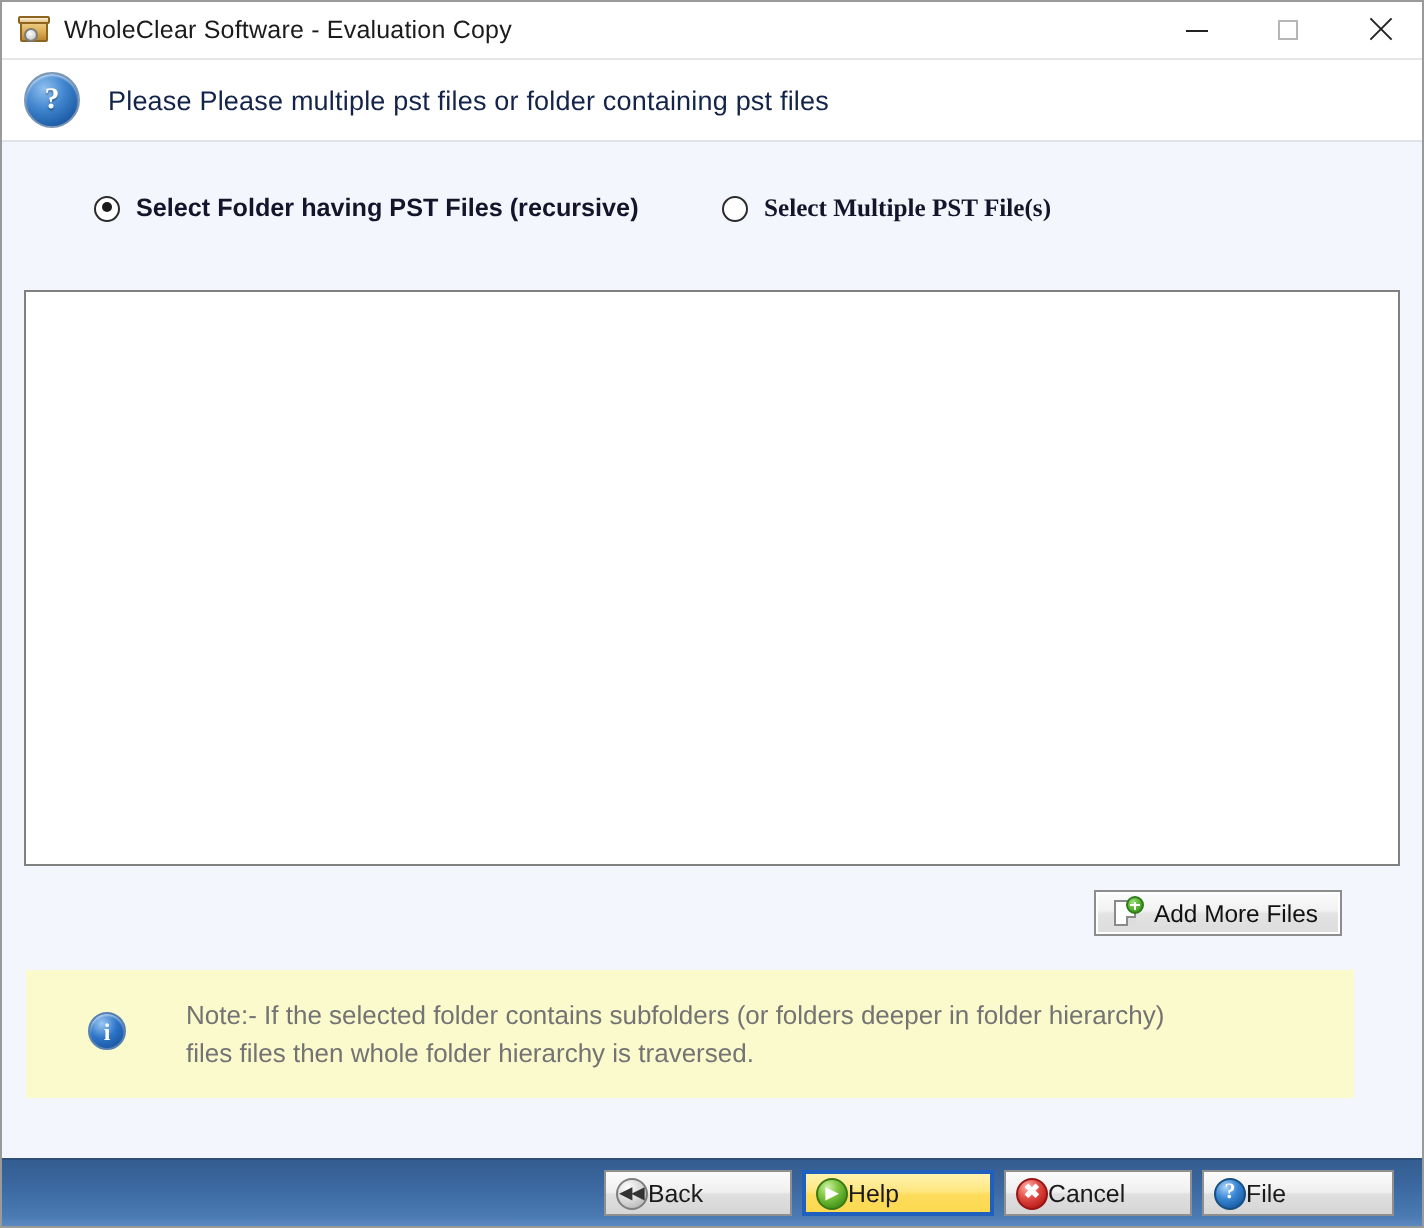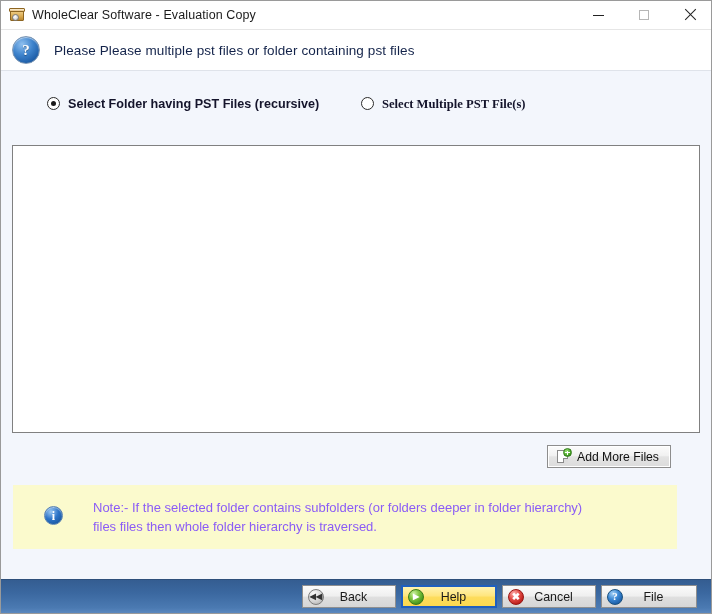--- a/index.html
+++ b/index.html
@@ -128,20 +128,21 @@
   .select-row {
     position: absolute;
     left: 0; top: 71px;
     width: 712px;
     height: 63px;
     background: #f3f6fc;
   }
   .radio-wrap {
     position: absolute;
     display: flex;
+    align-items: center;
     cursor: default;
     padding-left: 32px;
   }
   .radio-wrap.one { left: 14px; top: 25px; }
   .radio-wrap.two { left: 328px; top: 25px; font-family: Liberation Serif, serif; }
   .radio-dot {
     width: 13px; height: 13px;
     border-radius: 50%;
     border: 1.4px solid #2b2b2b;
     background: #ffffff;
@@ -328,21 +329,21 @@
     justify-content: center;
     color: #ffffff;
     font-family: "Liberation Serif", serif;
     font-size: 12px;
     font-weight: bold;
     line-height: 1;
   }
   .note-text {
     margin: 14px 0 0 30px;
     font-size: 13px;
-    color: #8b5cf6;
+    color: #737373;
     line-height: 1.45;
   }
 
   
   .bottombar {
     position: absolute;
     left: 0; bottom: 0;
     width: 712px; height: 34px;
     background: linear-gradient(to bottom, #345d91 0%, #3b68a0 40%, #4b7ab2 85%, #5b88bf 100%);
     border-top: 1px solid #2d4f7a;
@@ -358,21 +359,20 @@
     border: 1px solid #8f8f8f;
     box-sizing: border-box;
     display: flex;
     align-items: center;
     cursor: default;
   }
   .wiz-btn .lbl {
     font-size: 12.4px;
     color: #1a1a1a;
     flex: 1 1 auto;
-    text-align: center;
     padding-right: 12px;
   }
   .wiz-icon {
     width: 16px; height: 16px;
     border-radius: 50%;
     margin-left: 5px;
     flex: 0 0 auto;
     display: flex;
     align-items: center;
     justify-content: center;

